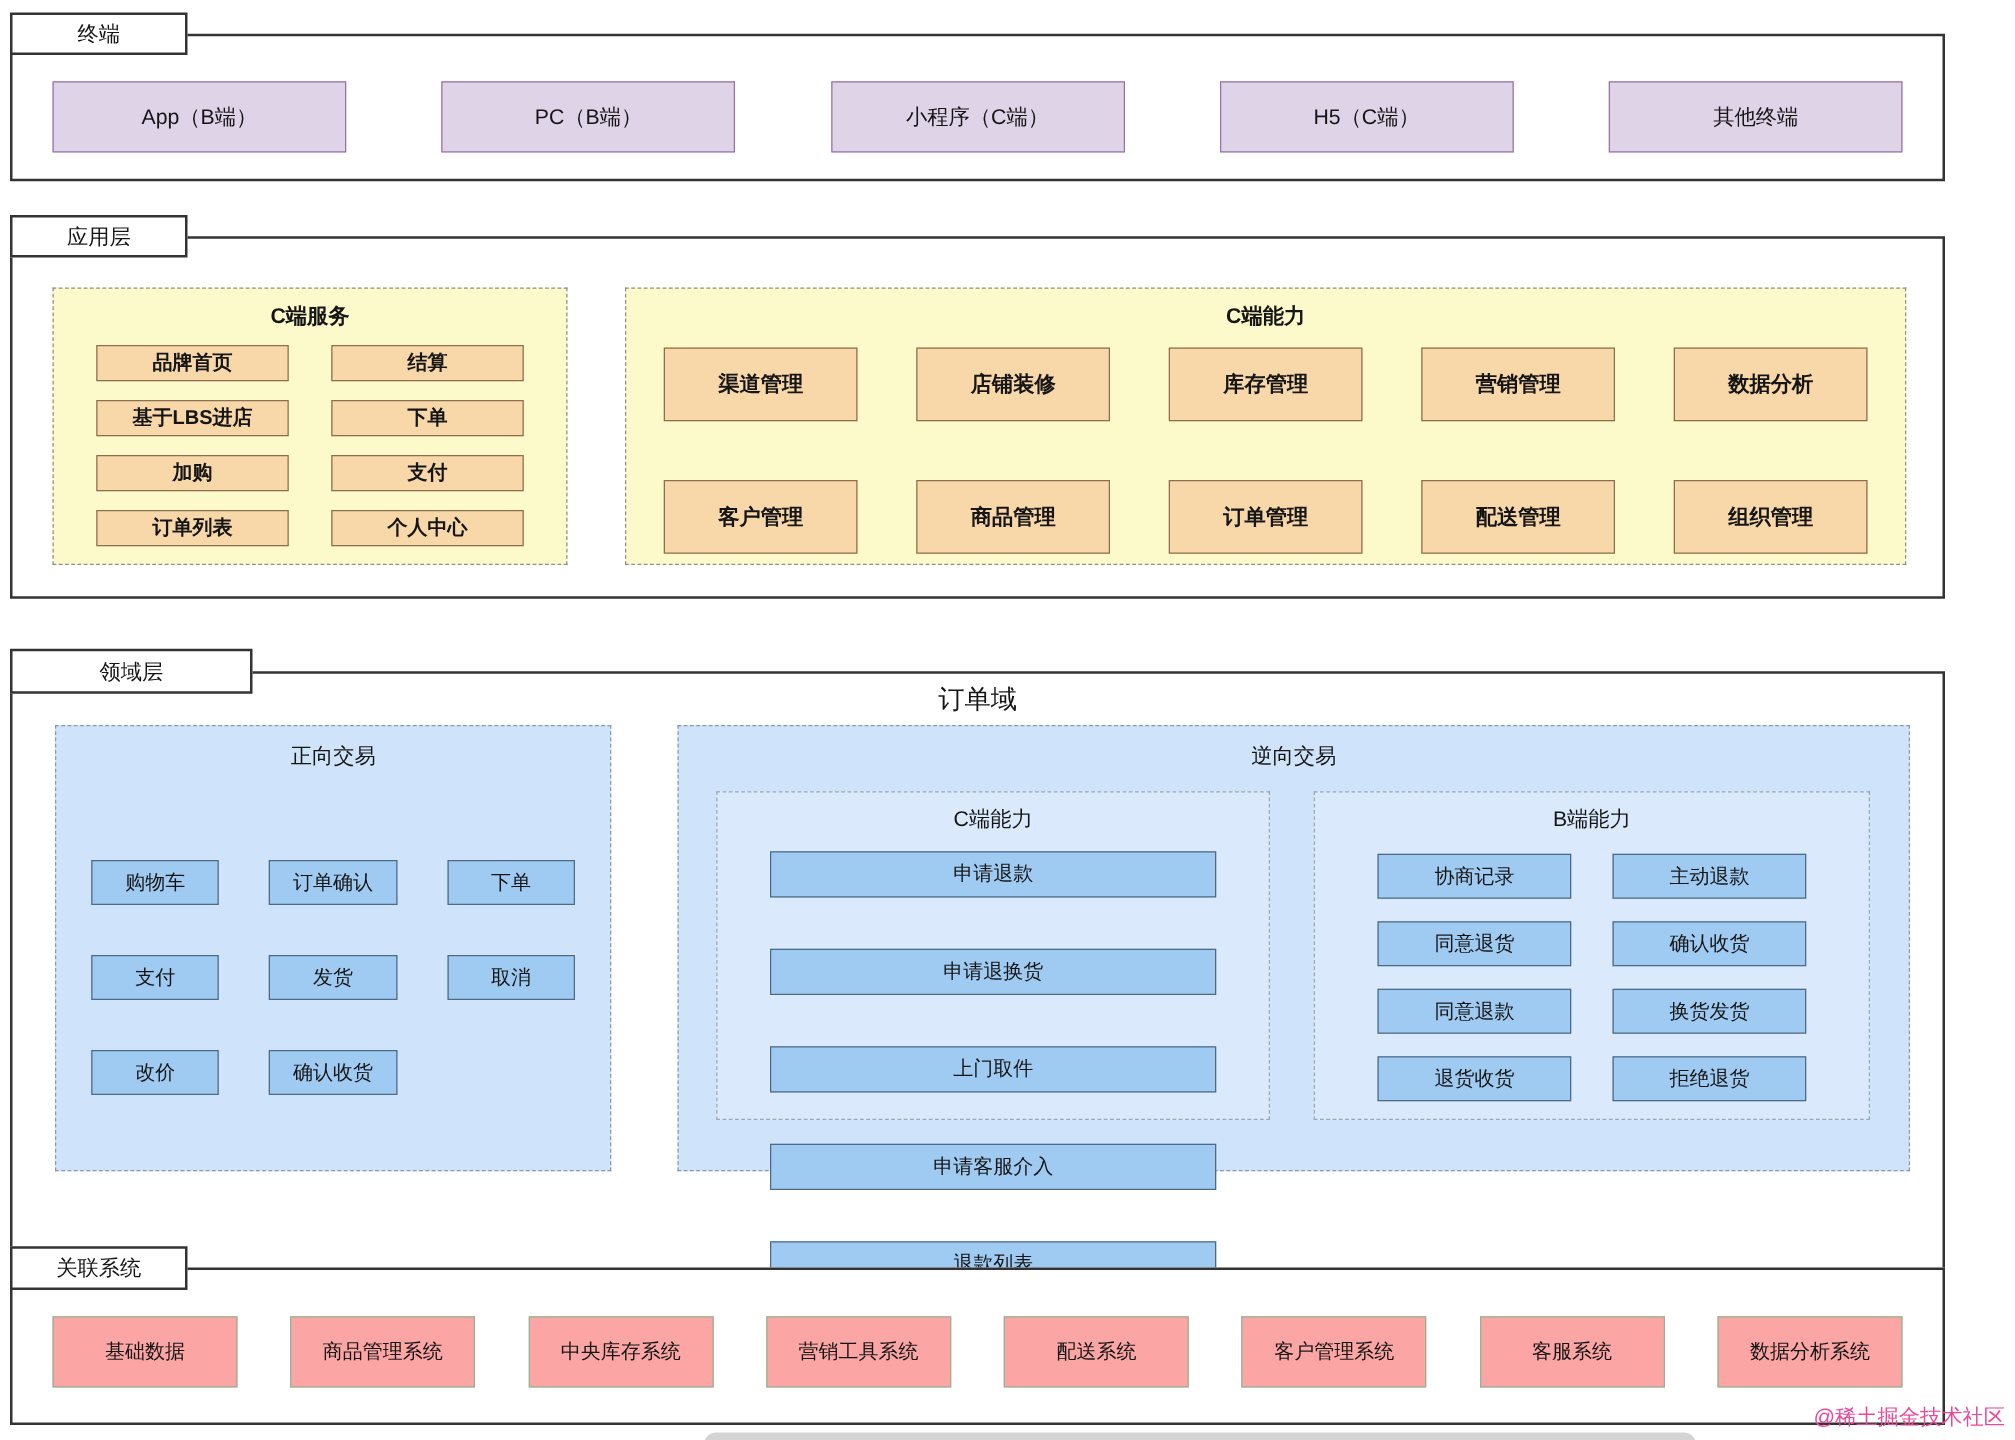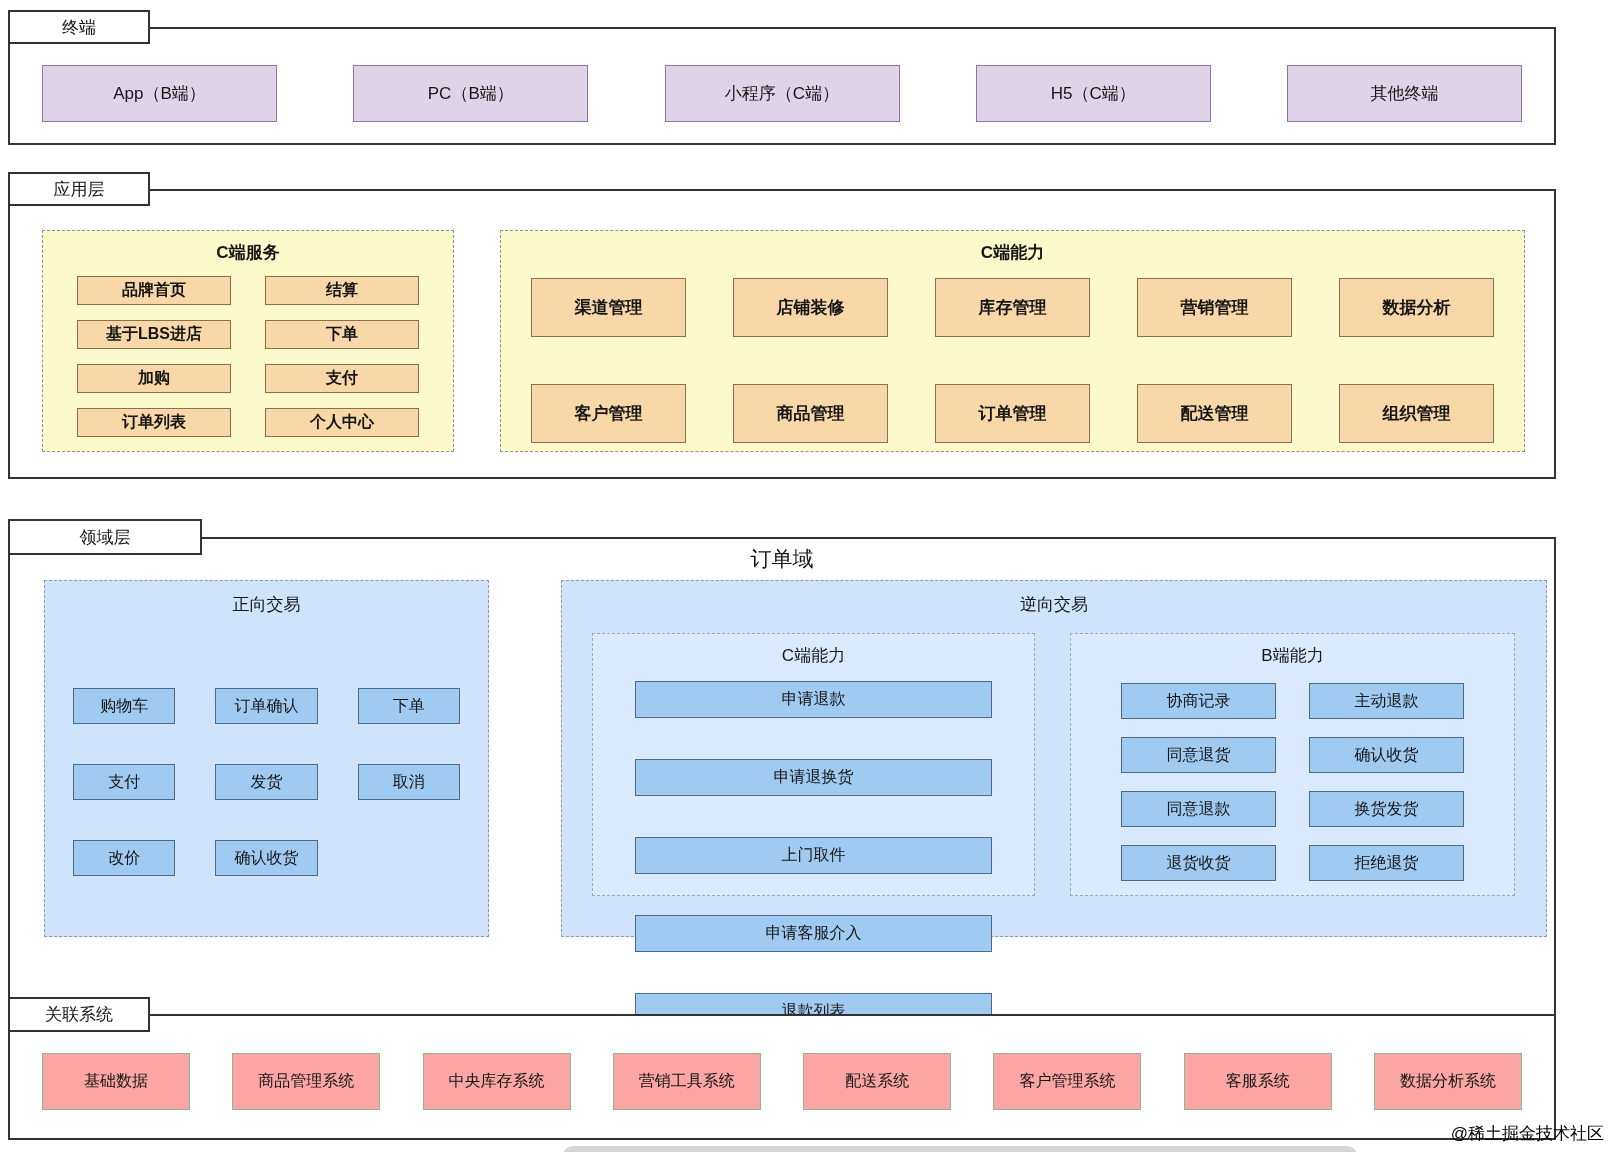--- a/index.html
+++ b/index.html
@@ -72,21 +72,21 @@
     display:grid; grid-template-columns:1fr 1fr; column-gap:33px; row-gap:18px;
     padding:0 50px; margin-top:16px;
   }
   
   .related-row { display:flex; justify-content:space-between; padding:0 32px; margin-top:37px; }
   .green-box {
     width:148px; height:57px; background:#fca5a5; border:1px solid #93b493; box-sizing:border-box;
     display:flex; align-items:center; justify-content:center; font-size:16px;
   }
   .watermark {
-    position:absolute; right:8px; top:1122px; font-size:17px; color:#000000; z-index:4;text-align:center;
+    position:absolute; right:8px; top:1122px; font-size:17px; color:#ec4899; z-index:4;text-align:center;
   }
   .bottom-bar {
     position:absolute; left:563px; top:1146px; width:794px; height:10px;
     background:#d4d4d4; border-radius:10px 10px 0 0; z-index:4;
   }
 </style>
 </head>
 <body>
 
 <div class="canvas">
@@ -153,21 +153,21 @@
         <div class="blue-box">订单确认</div>
         <div class="blue-box">下单</div>
         <div class="blue-box">支付</div>
         <div class="blue-box">发货</div>
         <div class="blue-box">取消</div>
         <div class="blue-box">改价</div>
         <div class="blue-box">确认收货</div>
       </div>
     </div>
 
-    <div class="blue-panel" style="left:532px; top:41px; width:986px; height:357px;margin-left:19px;">
+    <div class="blue-panel" style="left:532px; top:41px; width:986px; height:357px;">
       <div class="panel-title">逆向交易</div>
 
       <div class="blue-panel-inner" style="left:30px; top:52px; width:443px; height:263px;">
         <div class="panel-title">C端能力</div>
         <div class="ca-grid">
           <div class="blue-box">申请退款</div>
           <div class="blue-box">申请退换货</div>
           <div class="blue-box">上门取件</div>
           <div class="blue-box">申请客服介入</div>
           <div class="blue-box">退款列表</div>

